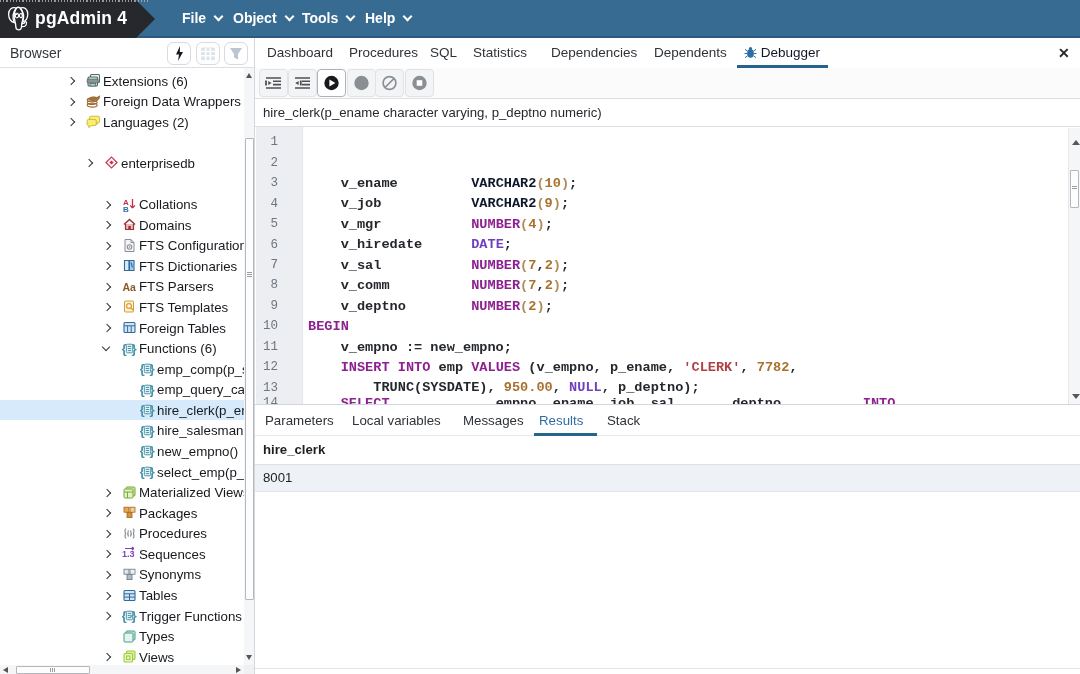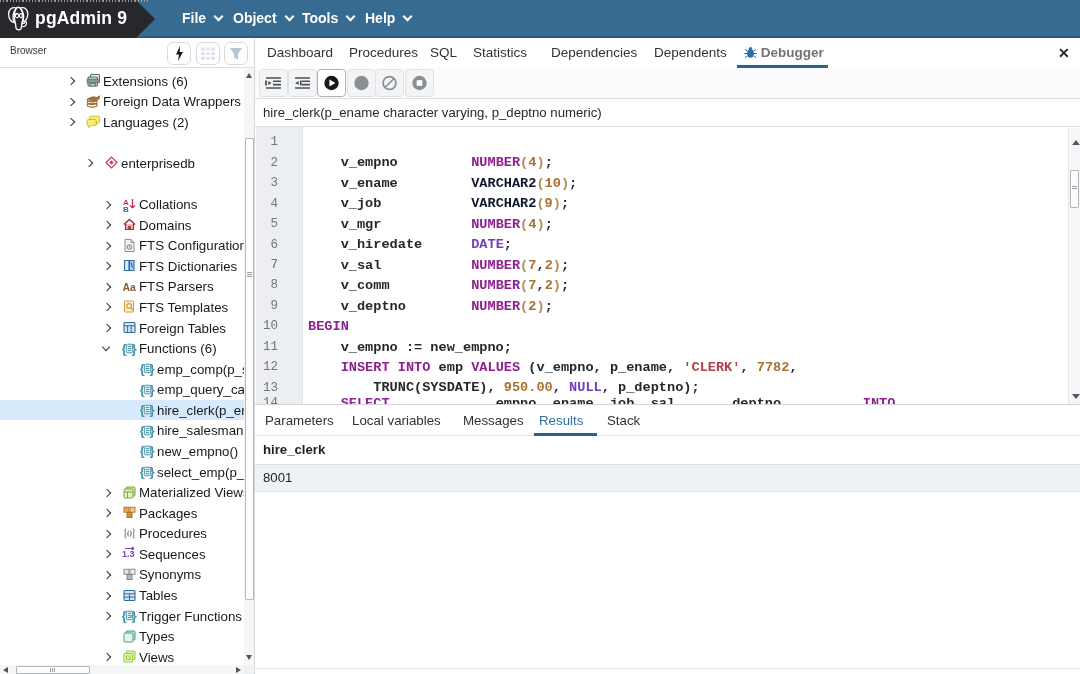--- a/index.html
+++ b/index.html
@@ -13,42 +13,42 @@
 #logo-banner { position:absolute; left:0; top:0; width:155px; height:38px; background:#26282c;
   clip-path:polygon(0 0, 136px 0, 155px 19px, 136px 38px, 0 38px); }
 #logo-text { position:absolute; left:35px; top:8px; color:#fff; font-size:17.5px; font-weight:bold; letter-spacing:.2px;}
 .menu { position:absolute; top:10px; color:#fff; font-size:14px; font-weight:600; }
 .caret { display:inline-block; width:7px; height:7px; border-right:2px solid #fff; border-bottom:2px solid #fff;
   transform:rotate(45deg); margin-left:9px; margin-bottom:3px; }
 
 
 #leftpanel { position:absolute; left:0; top:38px; width:255px; height:636px; background:#fff; border-right:1px solid #d4d8dd;}
 #browser-hdr { position:absolute; left:0; top:0; width:254px; height:30px; border-bottom:1px solid #dcdfe3; background:#fff;}
-#browser-hdr .title { position:absolute; left:10px; top:6.5px; font-size:10px; color:#33373c; }
+#browser-hdr .title { position:absolute; left:10px; top:6.5px; font-size:14px; color:#33373c; }
 .hbtn { position:absolute; top:4px; width:24px; height:23px; border:1px solid #d7dae0; border-radius:6px; background:#fff; }
 
 #tree { position:absolute; left:0; top:30px; width:244px; height:597px; overflow:hidden; background:#fff; }
 .trow { position:absolute; left:0; width:244px; height:20px; font-size:13.3px; color:#16191d; white-space:nowrap; }
 .trow .lbl { position:absolute; top:2.5px; }
 .chev { position:absolute; top:7px; width:6px; height:6px; border-right:1.6px solid #30343a; border-bottom:1.6px solid #30343a; }
 .chev.r { transform:rotate(-45deg); }
 .chev.d { transform:rotate(45deg); top:5px;}
 .ticon { position:absolute; top:2px; width:15px; height:15px; }
 .sel { background:#d6eafb; }
 
 
 .sb-track { position:absolute; background:#f5f6f7; }
 .sb-thumb { position:absolute; background:#fdfdfd; border:1px solid #b4b7bb; border-radius:1px; }
 .sb-arrow { position:absolute; width:0; height:0; }
 
 
 #rightpanel { position:absolute; left:255px; top:38px; width:825px; height:636px; background:#fff; }
 #tabsrow { position:absolute; left:0; top:0; width:825px; height:46px; background:#fff; border-bottom:1px solid #d8dbe0; }
 .tab { position:absolute; top:7px; font-size:13.5px; color:#2f3338; }
-#tab-debugger { color:#737373; font-weight:700;}
+#tab-debugger { color:#0f172a; font-weight:400;}
 #debugger-underline { position:absolute; left:482px; top:27px; width:91px; height:3px; background:#26648e; }
 #closex { position:absolute; left:803px; top:7px; font-size:14px; font-weight:bold; color:#23262a; }
 
 #toolbar { position:absolute; left:0; top:30px; width:825px; height:31px; background:#fbfbfc; border-bottom:1px solid #dcdfe3; }
 .tbtn { position:absolute; top:1px; width:29px; height:28px; border:1px solid #e0e2e6; border-radius:4px; background:#f3f4f6; }
 .tbtn.active { background:#fff; border:1px solid #aeb2b8; }
 
 #sigrow { position:absolute; left:0; top:61px; width:825px; height:28px; background:#fff; border-bottom:1px solid #dcdfe3; }
 #sigrow span { position:absolute; left:8px; top:6px; font-size:13.2px; color:#26292d; }
 
@@ -83,21 +83,21 @@
     <div id="logo-banner"></div>
     <svg id="elephant" style="position:absolute;left:6px;top:5px" width="26" height="27" viewBox="0 0 26 27" fill="none" stroke="#fff">
       <path stroke-width="1.3" d="M10.4 3.0 C6.2 1.4 2.4 4.4 2.6 9.2 C2.8 13.6 5.0 16.8 8.2 17.6 C6.4 13.0 6.8 7.4 10.4 3.0 Z"></path>
       <path stroke-width="1.3" d="M14.2 3.0 C18.4 1.4 22.0 4.4 21.8 9.2 C21.6 13.6 19.6 16.2 16.6 17.0 C18.3 12.6 17.8 7.4 14.2 3.0 Z"></path>
       <path stroke-width="1.3" d="M10.4 3.0 C11.6 2.1 13.0 2.1 14.2 3.0 C17.0 6.6 17.7 11.0 16.7 14.8 C16.1 17.2 15.5 19.4 15.5 21.4 C15.5 23.6 14.3 24.8 12.5 24.8 C10.8 24.8 9.8 23.6 9.8 21.6 C9.8 19.6 9.3 17.4 8.7 15.0 C7.7 11.0 8.4 6.6 10.4 3.0 Z"></path>
       <path stroke-width="1.1" d="M9.6 8.6 C10.8 7.8 12.0 8.2 12.4 9.6 C12.8 11.2 12.2 12.6 11.0 12.8 C9.8 13.0 8.9 11.6 9.6 8.6 Z"></path>
       <path stroke-width="1.1" d="M15.9 8.8 C14.8 8.2 13.8 8.6 13.5 9.9 C13.2 11.3 13.8 12.5 14.9 12.7 C16.0 12.9 16.5 11.6 15.9 8.8 Z"></path>
       <path stroke-width="1.2" d="M15.5 18.6 C17.4 19.0 18.8 18.2 19.2 16.6 M15.5 21.2 C18.0 22.2 20.2 21.0 20.5 18.4 C20.6 17.2 20.0 16.4 19.2 16.6"></path>
       <circle cx="10.7" cy="9.4" r="0.7" fill="#fff" stroke="none"></circle>
     </svg>
-    <div id="logo-text">pgAdmin 9</div>
+    <div id="logo-text">pgAdmin 4</div>
     <div class="menu" style="left:182px">File<span class="caret"></span></div>
     <div class="menu" style="left:233px">Object<span class="caret"></span></div>
     <div class="menu" style="left:302px">Tools<span class="caret"></span></div>
     <div class="menu" style="left:365px">Help<span class="caret"></span></div>
   </div>
 
   <div id="leftpanel">
     <div id="browser-hdr">
       <span class="title">Browser</span>
       <div class="hbtn" style="left:167px"><svg width="22" height="21" viewBox="0 0 22 21">
@@ -425,21 +425,20 @@
             <rect x="10.7" y="10.2" width="5.6" height="5.6" fill="#fff"></rect>
           </svg></div>
     </div>
     <div id="sigrow">
         <span>hire_clerk(p_ename character varying, p_deptno numeric)</span>
       </div>
     <div id="codearea">
       <div id="gutter"></div>
 <div class="lnum" style="top:8.2px">1</div>
 <div class="lnum" style="top:28.6px">2</div>
-<div class="cline" style="top:26.4px">    v_empno         <span class="kw">NUMBER</span><span class="pb">(</span><span class="num">4</span><span class="pb">)</span><span class="semi">;</span></div>
 <div class="lnum" style="top:49.1px">3</div>
 <div class="cline" style="top:46.9px">    v_ename         <span class="ty">VARCHAR2</span><span class="pb">(</span><span class="num">10</span><span class="pb">)</span><span class="semi">;</span></div>
 <div class="lnum" style="top:69.5px">4</div>
 <div class="cline" style="top:67.3px">    v_job           <span class="ty">VARCHAR2</span><span class="pb">(</span><span class="num">9</span><span class="pb">)</span><span class="semi">;</span></div>
 <div class="lnum" style="top:90.0px">5</div>
 <div class="cline" style="top:87.8px">    v_mgr           <span class="kw">NUMBER</span><span class="pb">(</span><span class="num">4</span><span class="pb">)</span><span class="semi">;</span></div>
 <div class="lnum" style="top:110.5px">6</div>
 <div class="cline" style="top:108.2px">    v_hiredate      <span class="vio">DATE</span><span class="semi">;</span></div>
 <div class="lnum" style="top:130.9px">7</div>
 <div class="cline" style="top:128.7px">    v_sal           <span class="kw">NUMBER</span><span class="pb">(</span><span class="num">7</span>,<span class="num">2</span><span class="pb">)</span><span class="semi">;</span></div>

